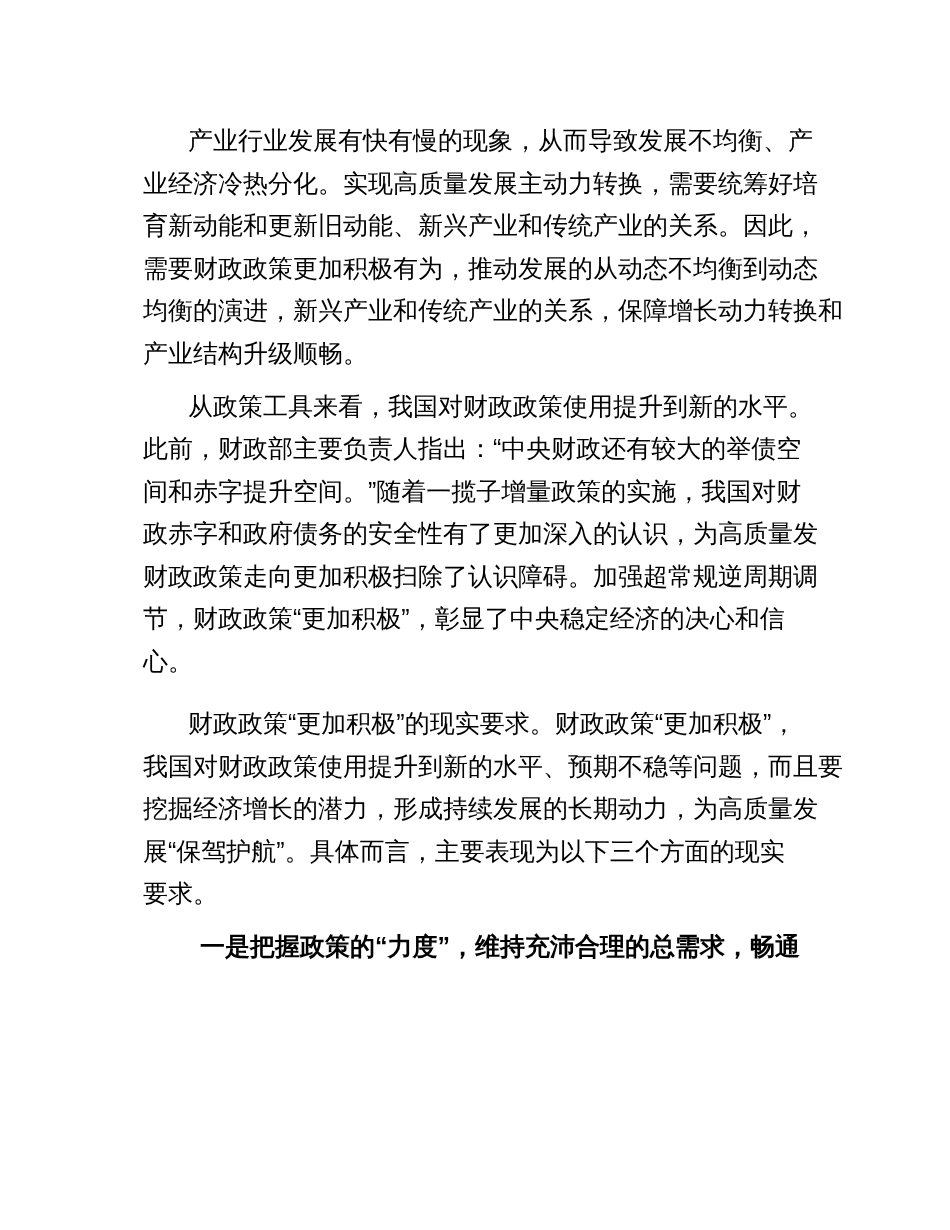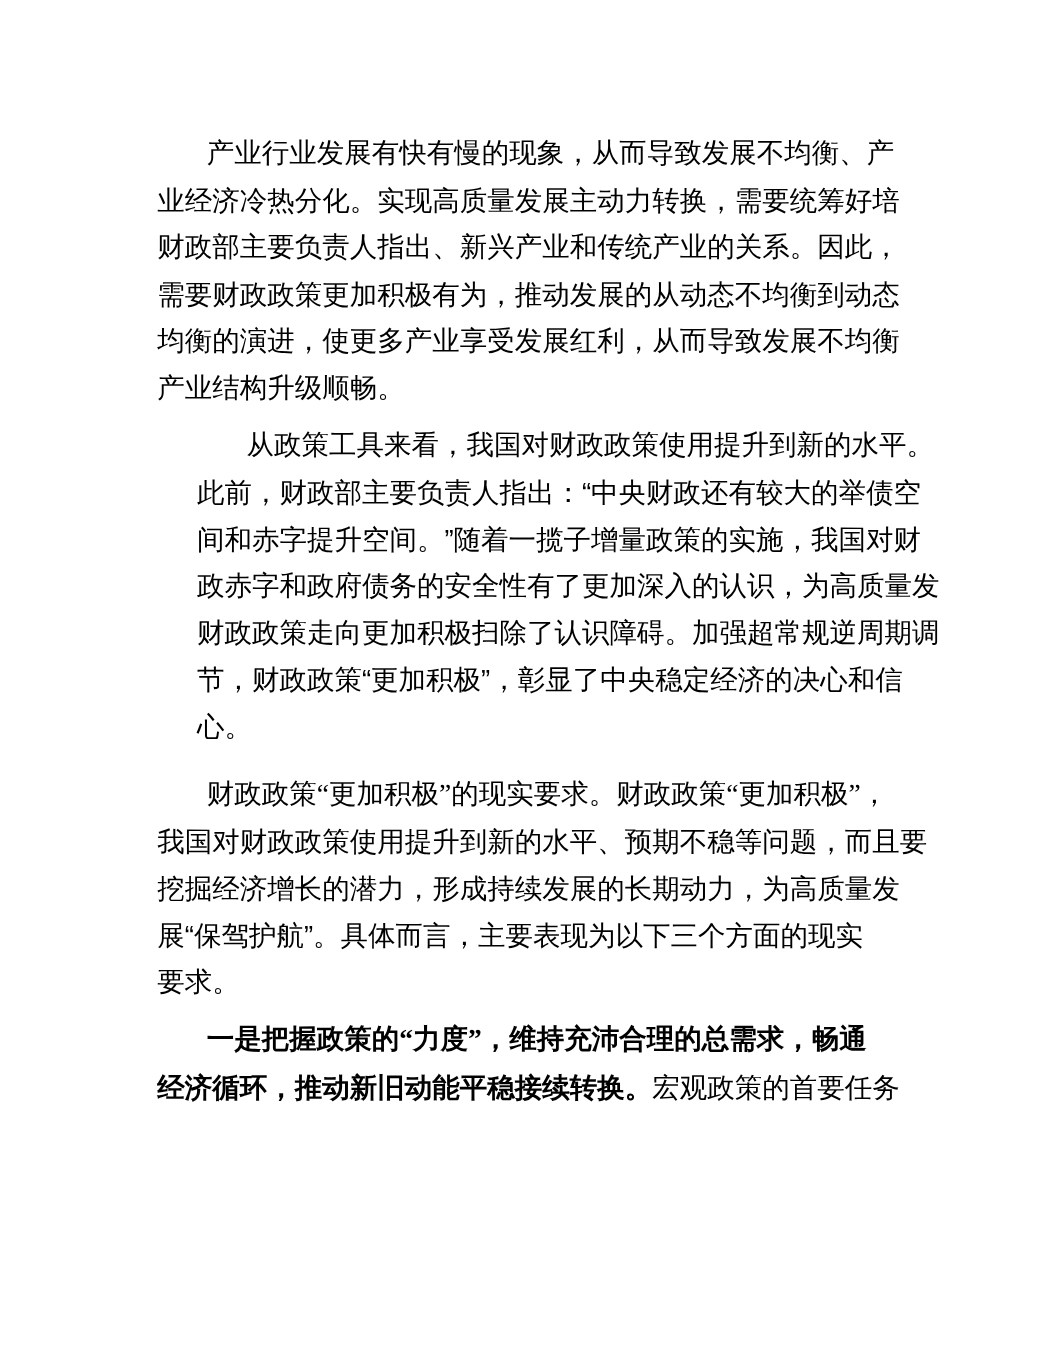--- a/index.html
+++ b/index.html
@@ -22,64 +22,62 @@
   }
   .para {
     margin: 0 0 10.5px 0;
     font-size: 25px;
     line-height: 42.5px;
     color: #000000;
     letter-spacing: 0;
   }
   .para:nth-child(2) {
     margin-bottom: 20px;
-    margin-left: 36px;
   }
   .para:last-child {
     margin-bottom: 0;
+    margin-left: 12px;
   }
   .line {
     white-space: nowrap;
     height: 42.5px;
   }
   .line.indent {
     padding-left: 45px;
-    font-family: Liberation Serif, serif;
   }
   .seg.bold {
     font-weight: bold;
   }
 </style>
 </head>
 <body>
 
 <div class="page">
   <div class="paragraphs" id="paragraphs">
       <div class="para">
         <div class="line indent"><span class="seg">产业行业发展有快有慢的现象，从而导致发展不均衡、产</span></div>
         <div class="line"><span class="seg">业经济冷热分化。实现高质量发展主动力转换，需要统筹好培</span></div>
-        <div class="line"><span class="seg">财政部主要负责人指出、新兴产业和传统产业的关系。因此，</span></div>
+        <div class="line"><span class="seg">育新动能和更新旧动能、新兴产业和传统产业的关系。因此，</span></div>
         <div class="line"><span class="seg">需要财政政策更加积极有为，推动发展的从动态不均衡到动态</span></div>
-        <div class="line"><span class="seg">均衡的演进，使更多产业享受发展红利，从而导致发展不均衡</span></div>
+        <div class="line"><span class="seg">均衡的演进，新兴产业和传统产业的关系，保障增长动力转换和</span></div>
         <div class="line"><span class="seg">产业结构升级顺畅。</span></div>
       </div>
       <div class="para">
         <div class="line indent"><span class="seg">从政策工具来看，我国对财政政策使用提升到新的水平。</span></div>
         <div class="line"><span class="seg">此前，财政部主要负责人指出：“中央财政还有较大的举债空</span></div>
         <div class="line"><span class="seg">间和赤字提升空间。”随着一揽子增量政策的实施，我国对财</span></div>
         <div class="line"><span class="seg">政赤字和政府债务的安全性有了更加深入的认识，为高质量发</span></div>
         <div class="line"><span class="seg">财政政策走向更加积极扫除了认识障碍。加强超常规逆周期调</span></div>
         <div class="line"><span class="seg">节，财政政策“更加积极”，彰显了中央稳定经济的决心和信</span></div>
         <div class="line"><span class="seg">心。</span></div>
       </div>
       <div class="para">
         <div class="line indent"><span class="seg">财政政策“更加积极”的现实要求。财政政策“更加积极”，</span></div>
         <div class="line"><span class="seg">我国对财政政策使用提升到新的水平、预期不稳等问题，而且要</span></div>
         <div class="line"><span class="seg">挖掘经济增长的潜力，形成持续发展的长期动力，为高质量发</span></div>
         <div class="line"><span class="seg">展“保驾护航”。具体而言，主要表现为以下三个方面的现实</span></div>
         <div class="line"><span class="seg">要求。</span></div>
       </div>
       <div class="para">
         <div class="line indent"><span class="seg bold">一是把握政策的“力度”，维持充沛合理的总需求，畅通</span></div>
-        <div class="line"><span class="seg bold">经济循环，推动新旧动能平稳接续转换。</span><span class="seg">宏观政策的首要任务</span></div>
       </div>
     </div>
 </div>
 
 </body></html>

